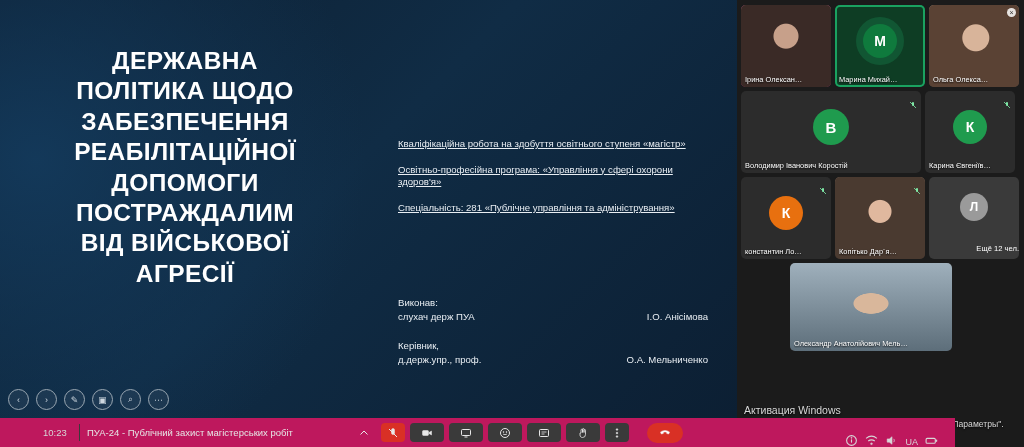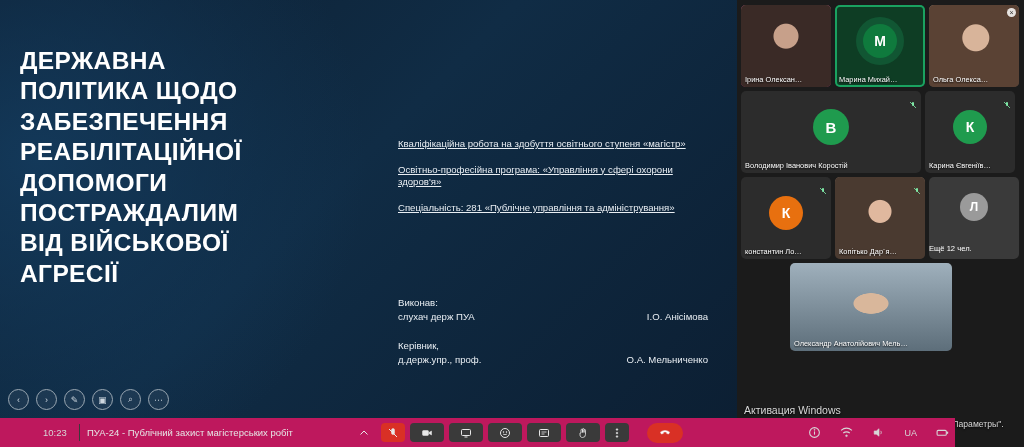--- a/index.html
+++ b/index.html
@@ -6,21 +6,21 @@
   body{width:1024px;height:447px;overflow:hidden;font-family:"Liberation Sans",sans-serif;}
   #app{position:relative;width:1024px;height:447px;background:#1b1b1b;}
 
   
   .stage{position:absolute;left:0;top:0;width:737px;height:418px;background:#0b1b2b;}
   .slide{position:absolute;left:0;top:0;width:737px;height:418px;
          background:linear-gradient(135deg,#0d2033 0%,#102c45 45%,#0c1f33 100%);
          overflow:hidden;}
   .slide:before{content:"";position:absolute;left:-120px;top:-40px;width:520px;height:500px;
          background:radial-gradient(circle at 30% 40%,rgba(20,60,95,.85),rgba(10,28,45,0) 70%);}
-  .title-block{position:absolute;left:20px;top:46px;width:330px;text-align:left;}
+  .title-block{position:absolute;left:20px;top:46px;width:330px;text-align:center;}
   .title-block .ln{color:#fff;font-weight:bold;font-size:24.5px;line-height:1.24;letter-spacing:.4px;
          text-transform:uppercase;white-space:nowrap;}
   .body-block{position:absolute;left:398px;top:138px;width:320px;color:#e9eef3;text-decoration:underline;}
   .body-block p{margin:0 0 13px 0;font-size:9.6px;line-height:1.32;}
   .sign{position:absolute;left:398px;top:296px;width:310px;color:#e9eef3;font-size:9.6px;line-height:1.5;}
   .sign .row{display:flex;justify-content:space-between;}
   .sign .gap{height:14px;}
 
   
   .slide-tools{position:absolute;left:8px;bottom:8px;display:flex;gap:7px;align-items:center;}
@@ -35,21 +35,21 @@
         white-space:nowrap;overflow:hidden;text-overflow:ellipsis;text-shadow:0 1px 2px #000;}
   .tile .mic{position:absolute;right:4px;top:4px;width:8px;height:8px;}
   .tile .mic svg{width:8px;height:8px;}
   .tile.spk{box-shadow:inset 0 0 0 2px #1aa260;}
   .av{position:absolute;left:50%;top:44%;transform:translate(-50%,-50%);
       border-radius:50%;display:flex;align-items:center;justify-content:center;
       color:#fff;font-weight:bold;}
   .t-sm{width:90px;height:82px;}
   .t-md{width:180px;height:82px;}
   .t-mo{width:90px;height:82px;background:#3a3a3a;}
-  .t-mo .more{position:absolute;left:0;right:0;bottom:6px;text-align:left;color:#fff;font-size:7.6px;}
+  .t-mo .more{position:absolute;left:0;right:0;bottom:6px;text-align:right;color:#fff;font-size:7.6px;}
   .t-big{width:162px;height:88px;margin-left:49px;}
   .close-x{position:absolute;right:3px;top:3px;width:9px;height:9px;border-radius:50%;
       background:rgba(255,255,255,.85);color:#333;font-size:7px;line-height:9px;text-align:center;}
   .photo{position:absolute;inset:0;}
 
   
   .wm{position:absolute;left:744px;top:404px;color:#d8d8d8;font-size:10.5px;text-shadow:0 1px 2px #000;}
   .wm2{position:absolute;left:744px;top:419px;color:#d8d8d8;font-size:8.6px;text-shadow:0 1px 2px #000;}
 
   
@@ -59,21 +59,21 @@
   .sep{width:1px;height:17px;background:#3a3a3a;margin:0 7px 0 2px;}
   .meeting{color:#e6e6e6;font-size:9.5px;}
   .ctr{position:absolute;left:352px;bottom:0;height:29px;display:flex;align-items:center;gap:5px;}
   .cbtn{width:24px;height:19px;border-radius:4px;background:#3a3a3a;display:flex;align-items:center;
         justify-content:center;}
   .cbtn svg{width:12px;height:12px;fill:#e8e8e8;stroke:#e8e8e8;}
   .cbtn.red{background:#d93025;}
   .cbtn.wide{width:34px;}
   .cbtn.end{width:36px;height:20px;border-radius:10px;background:#d93025;}
   .cbtn.plain{background:transparent;}
-  .tray{position:absolute;right:6px;bottom:0;height:29px;display:flex;align-items:center;gap:19px;}
+  .tray{position:absolute;right:17px;bottom:0;height:29px;display:flex;align-items:flex-end;gap:7px;}
   .tray .ic{width:13px;height:13px;fill:#d7d7d7;stroke:#d7d7d7;}
   .tray .txt{color:#d7d7d7;font-size:9px;}
 </style>
 </head>
 <body>
 
 <div id="app">
 
   <div class="stage">
     <div class="slide">

